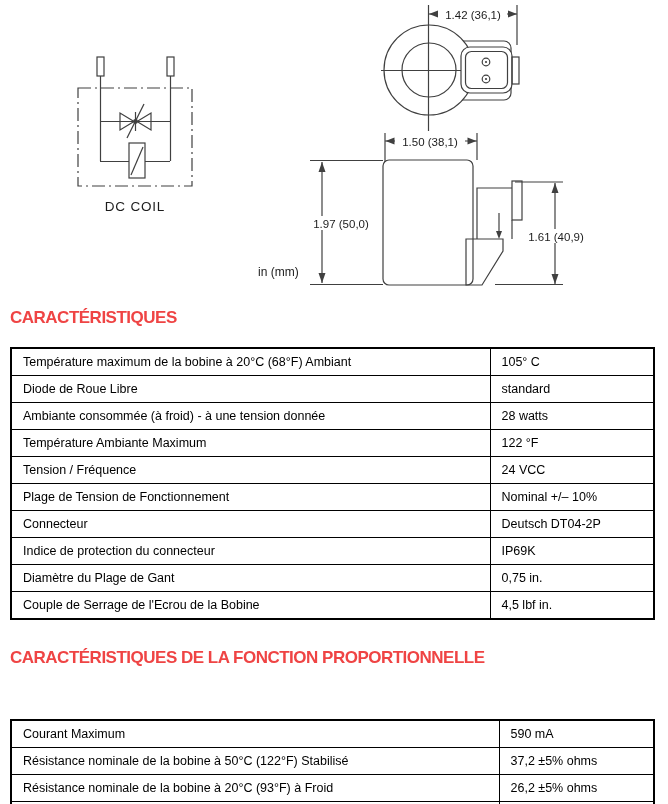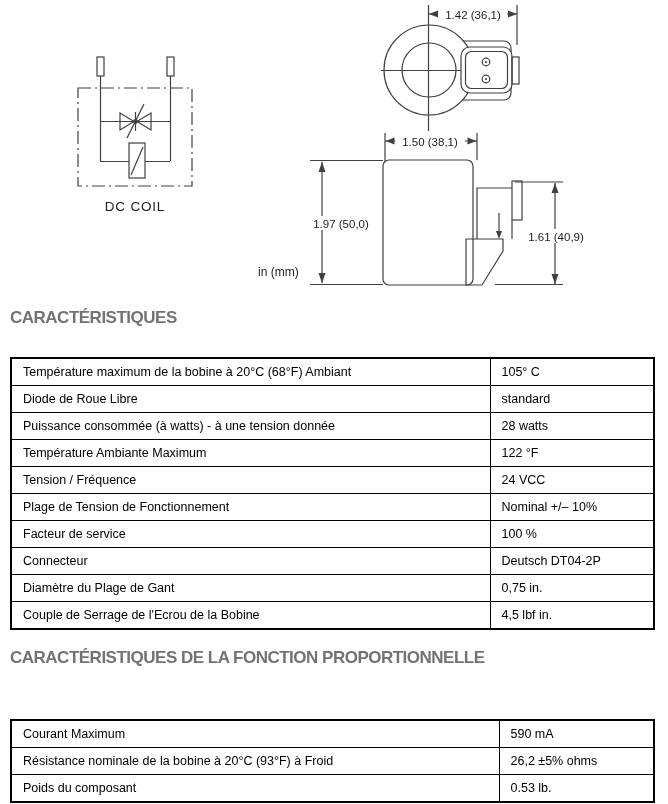--- a/index.html
+++ b/index.html
@@ -3,30 +3,30 @@
 <meta charset="utf-8">
 <style>
   html,body{margin:0;padding:0;background:#fff;}
   .sheet{
     position:relative;width:668px;height:804px;background:#ffffff;
     font-family:"Liberation Sans",sans-serif;color:#000;overflow:hidden;
   }
   .drawing{position:absolute;left:0;top:0;width:668px;height:298px;}
   .section-heading{
     position:absolute;left:10px;margin:0;
-    font-size:17px;font-weight:bold;letter-spacing:-0.5px;color:#737373;
+    font-size:17px;font-weight:bold;letter-spacing:-0.5px;color:#ef4444;
     white-space:nowrap;
   }
   #heading-1{top:308px;}
   #heading-2{top:648px;}
   table.spec{
     position:absolute;left:10px;border-collapse:collapse;table-layout:fixed;
     width:643px;border:2px solid #000;
   }
-  #spec-table-1{top:357px;}
+  #spec-table-1{top:347px;}
   #spec-table-2{top:719px;}
   table.spec td{
     border:1.5px solid #000;height:26px;padding:0 6px 0 11px;
     font-size:12.5px;vertical-align:middle;white-space:nowrap;overflow:hidden;
   }
   #spec-table-1 col.c1{width:479px;} #spec-table-1 col.c2{width:164px;}
   #spec-table-2 col.c1{width:488px;} #spec-table-2 col.c2{width:155px;}
   svg text{font-family:"Liberation Sans",sans-serif;fill:#1c1c1c;}
 </style>
 </head>
@@ -133,42 +133,42 @@
     <tbody>
       <tr>
         <td>Température maximum de la bobine à 20°C (68°F) Ambiant</td>
         <td>105° C</td>
       </tr>
       <tr>
         <td>Diode de Roue Libre</td>
         <td>standard</td>
       </tr>
       <tr>
-        <td>Puissance consommée (à watts) - à une tension donnée</td>
+        <td>Ambiante consommée (à froid) - à une tension donnée</td>
         <td>28 watts</td>
       </tr>
       <tr>
         <td>Température Ambiante Maximum</td>
         <td>122 °F</td>
       </tr>
       <tr>
         <td>Tension / Fréquence</td>
         <td>24 VCC</td>
       </tr>
       <tr>
         <td>Plage de Tension de Fonctionnement</td>
         <td>Nominal +/– 10%</td>
       </tr>
       <tr>
-        <td>Facteur de service</td>
-        <td>100 %</td>
-      </tr>
-      <tr>
         <td>Connecteur</td>
         <td>Deutsch DT04-2P</td>
+      </tr>
+      <tr>
+        <td>Indice de protection du connecteur</td>
+        <td>IP69K</td>
       </tr>
       <tr>
         <td>Diamètre du Plage de Gant</td>
         <td>0,75 in.</td>
       </tr>
       <tr>
         <td>Couple de Serrage de l'Ecrou de la Bobine</td>
         <td>4,5 lbf in.</td>
       </tr>
     </tbody>
@@ -180,20 +180,24 @@
     <colgroup>
         <col class="c1">
         <col class="c2">
       </colgroup>
     <tbody>
       <tr>
         <td>Courant Maximum</td>
         <td>590 mA</td>
       </tr>
       <tr>
+        <td>Résistance nominale de la bobine à 50°C (122°F) Stabilisé</td>
+        <td>37,2 ±5% ohms</td>
+      </tr>
+      <tr>
         <td>Résistance nominale de la bobine à 20°C (93°F) à Froid</td>
         <td>26,2 ±5% ohms</td>
       </tr>
       <tr>
         <td>Poids du composant</td>
         <td>0.53 lb.</td>
       </tr>
     </tbody>
   </table>
 

